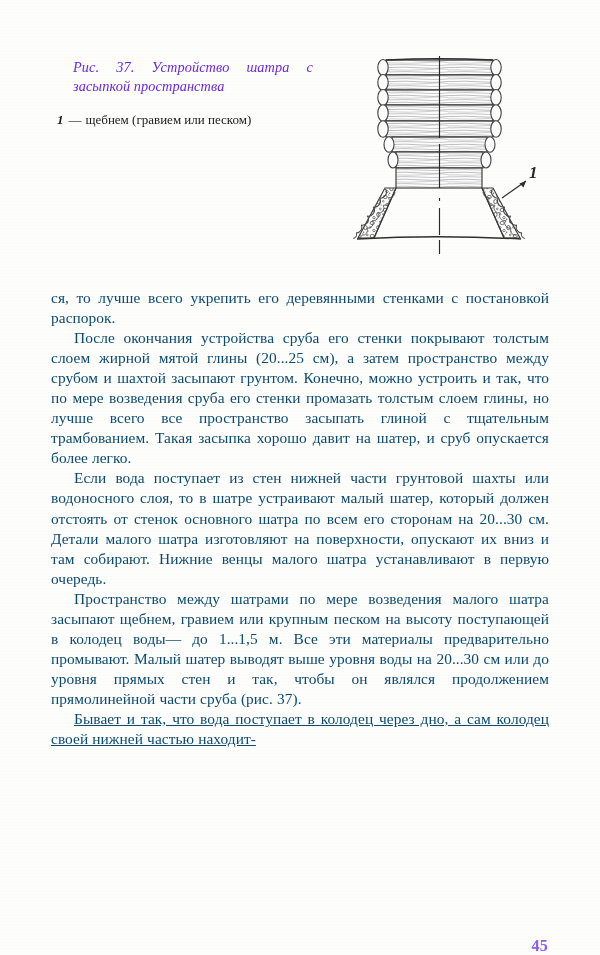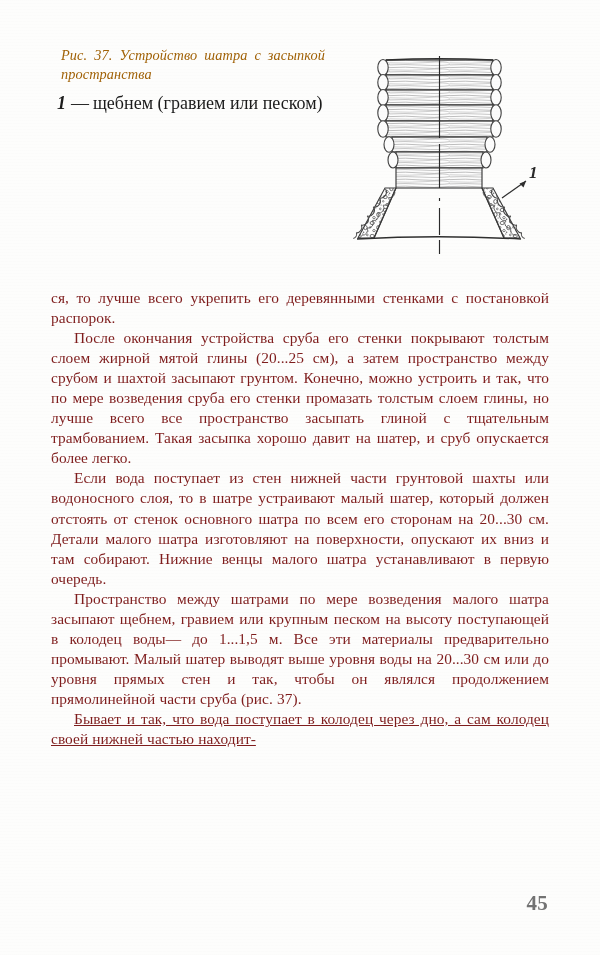--- a/index.html
+++ b/index.html
@@ -23,28 +23,28 @@
   #figure-caption {
     position: absolute;
     left: 57px;
     top: 42px;
     width: 272px;
   }
   .cap-title {
     font-style: italic;
     font-size: 14.3px;
     line-height: 18.5px;
-    color: #a16207;
+    color: #6d28d9;
     text-align: justify;
     text-align-last: left;
     letter-spacing: 0.1px;
-    margin: 4px;
+    margin: 16px;
   }
   .cap-legend {
-    font-size: 18px;
+    font-size: 13px;
     line-height: 18px;
     color: #1b1b1b;
     margin: 11px 0 0 0;
     white-space: nowrap;
   }
   .cap-legend .idx {
     font-style: italic;
     font-weight: 600;
   }
 
@@ -72,45 +72,45 @@
   
   #body-text {
     position: absolute;
     left: 51px;
     top: 288px;
     width: 498px;
   }
   .para {
     font-size: 15.4px;
     line-height: 20.05px;
-    color: #7f1d1d;
+    color: #0c4a6e;
     text-align: justify;
     text-align-last: left;
     margin: 0;
     letter-spacing: 0.05px;
     word-spacing: 0.2px;
   }
   .para.indent {
     text-indent: 23px;
   }
   .para.lastfull {
     text-align-last: left;
     text-decoration: underline;
   }
 
   
   #page-number {
     position: absolute;
     left: 0;
-    top: 891px;
+    top: 937px;
     width: 548px;
     text-align: right;
-    font-size: 21px;
+    font-size: 16px;
     font-weight: bold;
-    color: #737373;
+    color: #8b5cf6;
     letter-spacing: 0.3px;
   }
 
   
   #scan-grain {
     position: absolute;
     inset: 0;
     pointer-events: none;
     background:
       repeating-linear-gradient(0deg,

